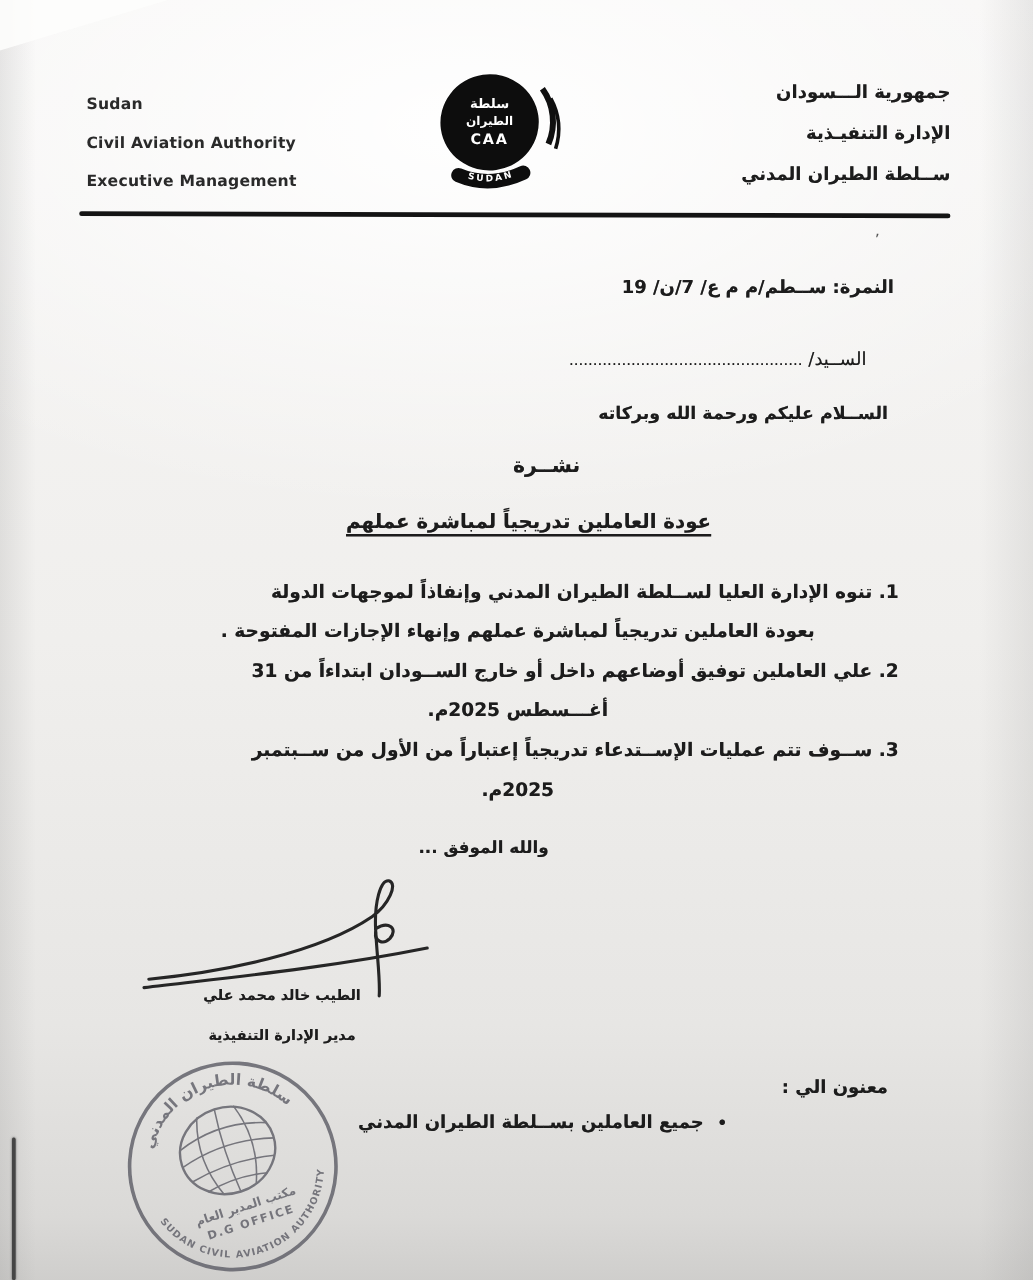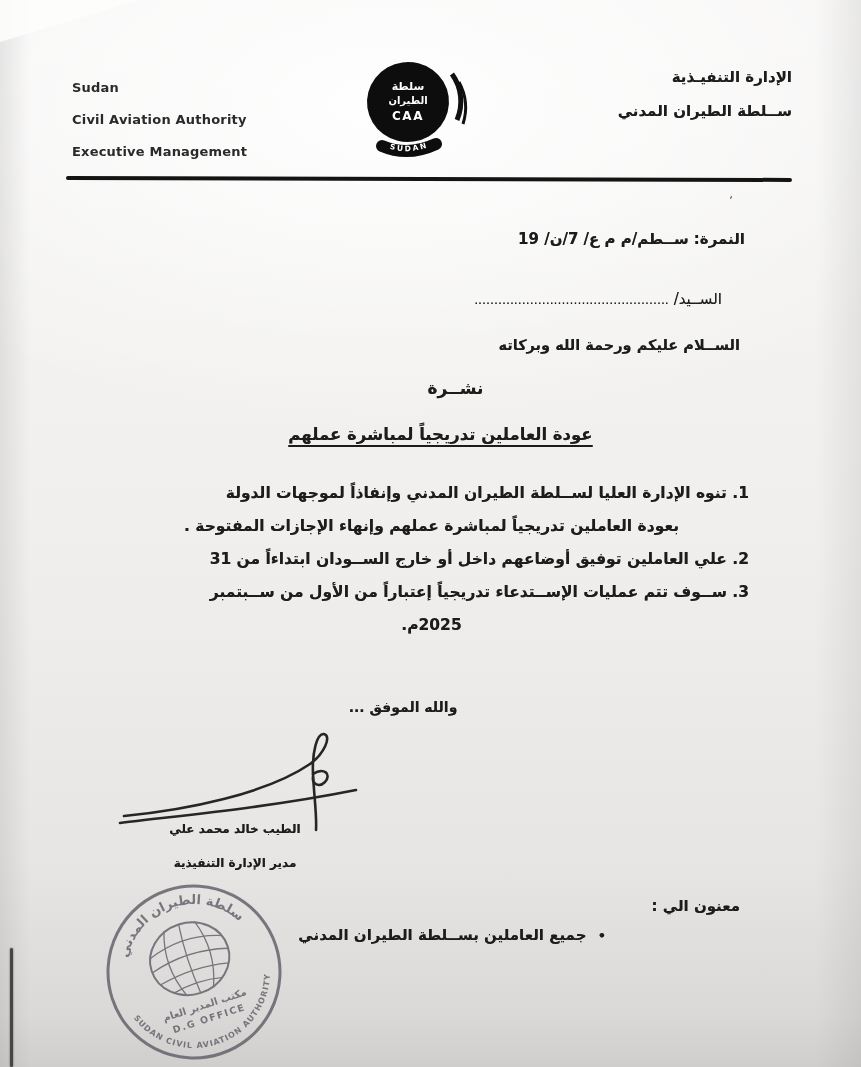--- a/index.html
+++ b/index.html
@@ -67,20 +67,21 @@
         <text x="52" y="66" fill="#ffffff" font-size="12" font-weight="700" letter-spacing="1.5" text-anchor="middle">CAA</text>
         <path id="bannerPath" d="M 26 92 Q 52 103 80 90" fill="none" stroke="#0d0d0d" stroke-width="12" stroke-linecap="round"></path>
         <text font-size="7.5" font-weight="700" fill="#ffffff" letter-spacing="2">
           <textPath href="#bannerPath" startOffset="50%" text-anchor="middle">SUDAN</textPath>
         </text>
       </g>
     </svg>
   </div>
 
   <div class="abs ar-head ar ink">
+    <div>جمهورية الـــسودان</div>
     <div>الإدارة التنفيـذية</div>
     <div>ســلطة الطيران المدني</div>
   </div>
 
   <div class="abs rule"></div>
 
   <div class="abs tick">ʼ</div>
   <div class="abs ref-line ar ink">النمرة: ســطم/م م ع/ 7/ن/ 19</div>
 
   <div class="abs addressee ar ink">
@@ -92,20 +93,21 @@
   <div class="abs heading ar ink">نشــرة</div>
   <div class="abs title ar ink">عودة العاملين تدريجياً لمباشرة عملهم</div>
 
   <div class="abs list ar ink">
     <div>
       <div class="l1">1. تنوه الإدارة العليا لســلطة الطيران المدني وإنفاذاً لموجهات الدولة</div>
       <div class="l2">بعودة العاملين تدريجياً لمباشرة عملهم وإنهاء الإجازات المفتوحة .</div>
     </div>
     <div>
       <div class="l1">2. علي العاملين توفيق أوضاعهم داخل أو خارج الســودان ابتداءاً من 31</div>
+      <div class="l2">أغـــسطس 2025م.</div>
     </div>
     <div>
       <div class="l1">3. ســوف تتم عمليات الإســتدعاء تدريجياً إعتباراً من الأول من ســبتمبر</div>
       <div class="l2">2025م.</div>
     </div>
   </div>
 
   <div class="abs closing ar ink">والله الموفق ...</div>
 
   <div class="abs" style="left:116px;top:726px;width:252px;height:106px;">

